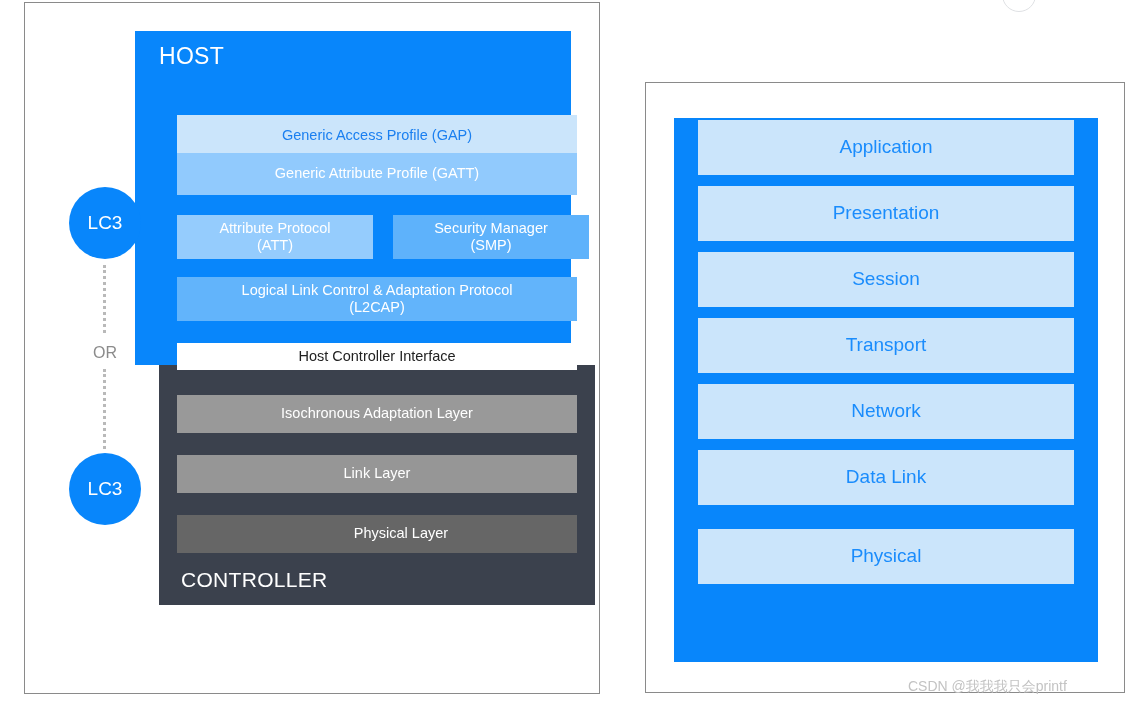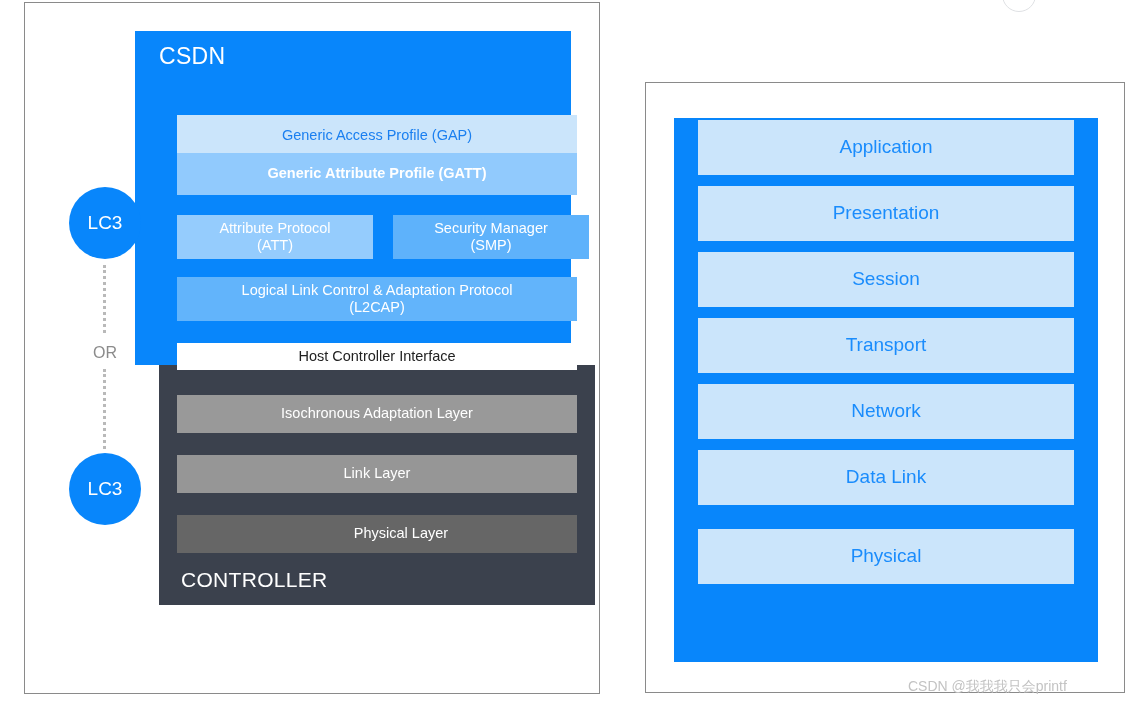--- a/index.html
+++ b/index.html
@@ -64,21 +64,20 @@
   }
   #row-gap {
     top: 88px; height: 42px;
     background: #cbe5fb;
     color: #1a7ff0;
     margin-top: 24px;
   }
   #row-gatt {
     top: 150px; height: 42px;
     background: #91cafd;
-    font-weight: bold;
   }
   #row-att {
     left: 152px; top: 212px; width: 196px; height: 44px;
     background: #95ccfd;
     color: #ffffff;
     font-size: 14.5px;
   }
   #row-smp {
     left: 356px; top: 212px; width: 196px; height: 44px;
     background: #5eb2fb;
@@ -214,21 +213,21 @@
     color: #c3c3c3;
     white-space: nowrap;
   }
 </style>
 </head>
 <body>
 
 <div class="panel" id="left-panel">
 
   <div class="abs" id="host-block"></div>
-  <div class="abs" id="host-label">CSDN</div>
+  <div class="abs" id="host-label">HOST</div>
 
   <div class="abs ctr host-row" id="row-gap">
     <span>Generic Access Profile (GAP)</span>
   </div>
 
   <div class="abs ctr host-row" id="row-gatt">
     <span>Generic Attribute Profile (GATT)</span>
   </div>
 
   <div class="abs ctr" id="row-att">

